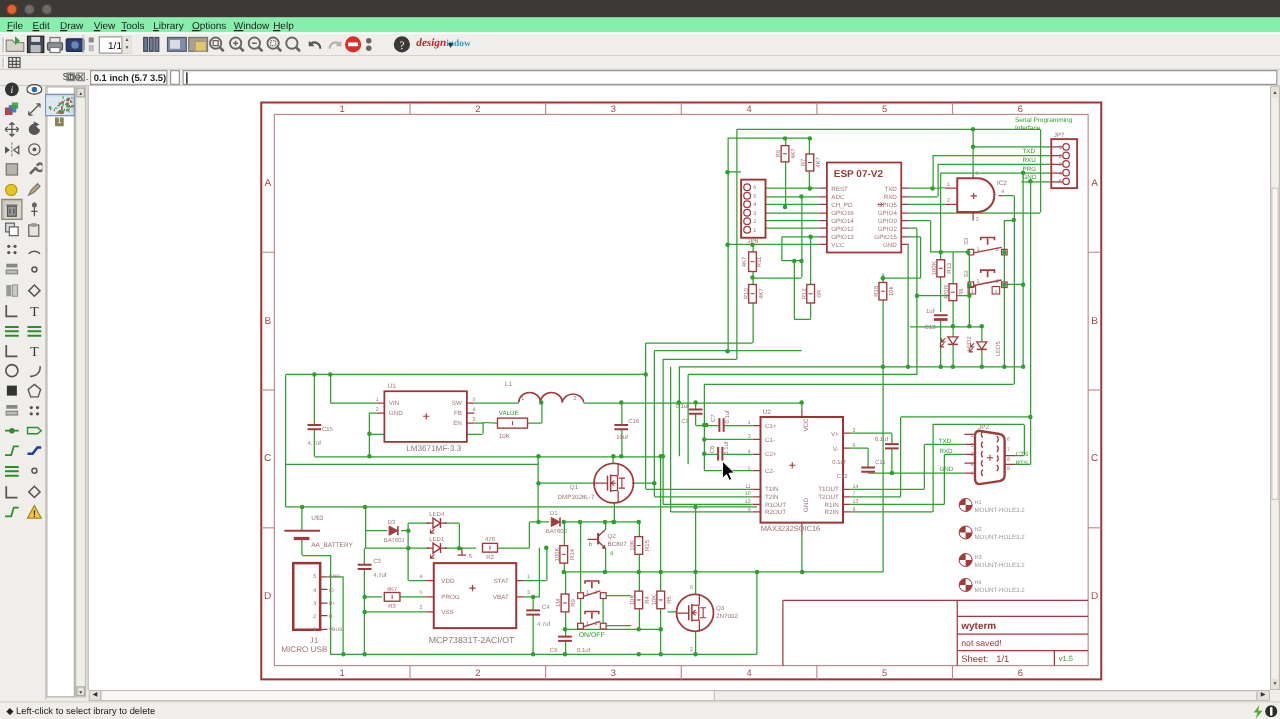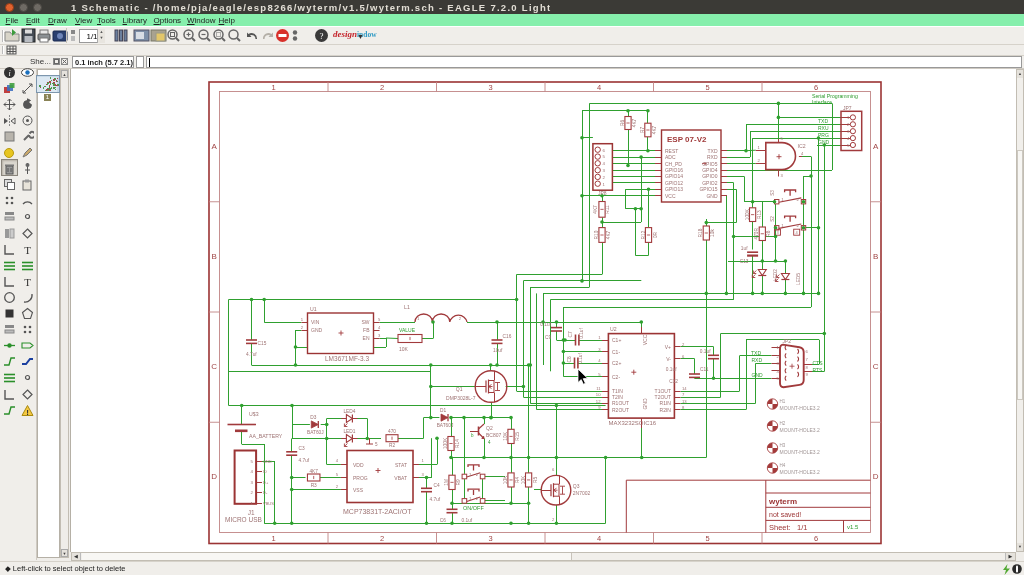--- a/index.html
+++ b/index.html
@@ -2,21 +2,20 @@
 <html><head><meta charset="utf-8"><style>
 * { margin:0; padding:0; box-sizing:border-box; }
 body { width:1024px; height:575px; font-family:"Liberation Sans",sans-serif; background:#EFEDE9; overflow:hidden; position:relative; }
 </style></head>
 <body>
 
 <div style="position:absolute;left:0;top:0;width:1024px;height:14px;background:#3B3A36">
  <div style="position:absolute;left:5px;top:3px;width:9px;height:9px;border-radius:50%;background:#E0622E;border:1px solid #8f3a17"></div>
  <div style="position:absolute;left:19px;top:3px;width:9px;height:9px;border-radius:50%;background:#6e6a64;border:1px solid #4a4742"></div>
  <div style="position:absolute;left:33px;top:3px;width:9px;height:9px;border-radius:50%;background:#6e6a64;border:1px solid #4a4742"></div>
- <div style="position:absolute;left:71px;top:1.5px;font-size:9.5px;font-weight:bold;color:#E2DED5;letter-spacing:1.28px">1 Schematic - /home/pja/eagle/esp8266/wyterm/v1.5/wyterm.sch - EAGLE 7.2.0 Light</div>
 </div>
 
 <div style="position:absolute;left:0;top:14px;width:1024px;height:12px;background:#86efac;font-size:8px;color:#222">
  <span style="position:absolute;left:5.5px;top:2px"><u>F</u>ile</span>
  <span style="position:absolute;left:26px;top:2px"><u>E</u>dit</span>
  <span style="position:absolute;left:48px;top:2px"><u>D</u>raw</span>
  <span style="position:absolute;left:75px;top:2px"><u>V</u>iew</span>
  <span style="position:absolute;left:97px;top:2px"><u>T</u>ools</span>
  <span style="position:absolute;left:122.5px;top:2px"><u>L</u>ibrary</span>
  <span style="position:absolute;left:153.5px;top:2px"><u>O</u>ptions</span>
@@ -115,28 +114,28 @@
  <svg width="12" height="10" style="position:absolute;left:6px;top:0">
       <rect x="1" y="1" width="9" height="8" fill="none" stroke="#555"></rect>
       <line x1="4" y1="1" x2="4" y2="9" stroke="#555"></line>
       <line x1="7" y1="1" x2="7" y2="9" stroke="#555"></line>
       <line x1="1" y1="4" x2="10" y2="4" stroke="#555"></line>
       <line x1="1" y1="6.5" x2="10" y2="6.5" stroke="#555"></line>
     </svg>
 </div>
 
 <div style="position:absolute;left:0;top:56px;width:1024px;height:13px;background:#F0EEEA;border-bottom:1px solid #cfcac2">
- <div style="position:absolute;left:30px;top:1px;font-size:8px;color:#333">She...</div>
+ <div style="position:absolute;left:50px;top:1px;font-size:8px;color:#333">She...</div>
  <div style="position:absolute;left:53px;top:2px;width:7px;height:7px;border:1px solid #888;font-size:5px;line-height:5px;text-align:center;color:#555"><svg width="5" height="5">
         <rect x="0.5" y="0.5" width="4" height="4" fill="none" stroke="#666"></rect>
       </svg></div>
  <div style="position:absolute;left:61px;top:2px;width:7px;height:7px;border:1px solid #888;font-size:5px;line-height:5px;text-align:center;color:#555"><svg width="5" height="5">
         <path d="M0.5,0.5 L4.5,4.5 M4.5,0.5 L0.5,4.5" stroke="#666"></path>
       </svg></div>
- <div style="position:absolute;left:72px;top:0;width:62px;height:12px;background:#fff;border:1px solid #999;font-size:7.5px;font-weight:bold;color:#222;line-height:11px;padding-left:2px">0.1 inch (5.7 2.1)</div>
+ <div style="position:absolute;left:72px;top:0;width:62px;height:12px;background:#fff;border:1px solid #999;font-size:7.5px;font-weight:bold;color:#222;line-height:11px;padding-left:2px">0.1 inch (5.7 3.5)</div>
  <div style="position:absolute;left:136px;top:0;width:8px;height:12px;background:#fff;border:1px solid #999"></div>
  <div style="position:absolute;left:146px;top:0;width:876px;height:12px;background:#fff;border:1px solid #999"></div>
  <div style="position:absolute;left:149px;top:2px;width:1px;height:9px;background:#000"></div>
 </div>
 
 <div style="position:absolute;left:0;top:69px;width:37px;height:491px;background:#F0EEEA;border-right:1px solid #cfcac2">
 </div>
 <div style="position:absolute;left:3px;top:64.5px;width:13px;height:13px"><svg width="13" height="13">
       <circle cx="6.5" cy="6.5" r="5.5" fill="#333"></circle>
       <text x="6.5" y="9.5" font-size="8" text-anchor="middle" fill="#fff" font-family="Liberation Serif" font-style="italic">i</text>
@@ -891,21 +890,21 @@
 <div style="position:absolute;left:1017px;top:70px;width:6px;height:8px;background:#e5e2dc;font-size:4px;text-align:center;line-height:7px;color:#444">▲</div>
 <div style="position:absolute;left:1017px;top:543px;width:6px;height:8px;background:#e5e2dc;font-size:4px;text-align:center;line-height:7px;color:#444">▼</div>
 <div style="position:absolute;left:1017px;top:150px;width:6px;height:250px;background:#f7f6f3;border:1px solid #ccc8c0"></div>
 
 <div style="position:absolute;left:71px;top:552px;width:945px;height:9px;background:#F1EFEB;border:1px solid #c2bdb3"></div>
 <div style="position:absolute;left:72px;top:553px;width:9px;height:7px;background:#e5e2dc;border-right:1px solid #bbb;font-size:5px;text-align:center;line-height:7px;color:#333">◀</div>
 <div style="position:absolute;left:1005px;top:553px;width:10px;height:7px;background:#e5e2dc;border-left:1px solid #bbb;font-size:5px;text-align:center;line-height:7px;color:#333">▶</div>
 <div style="position:absolute;left:82px;top:553px;width:490px;height:7px;background:#f8f7f4;border-right:1px solid #c8c3bb"></div>
 
 <div style="position:absolute;left:0;top:561px;width:1024px;height:14px;background:#F0EEEA;border-top:1px solid #d6d2ca">
- <div style="position:absolute;left:5px;top:2px;font-size:7.5px;color:#222">◆ Left-click to select object to delete</div>
+ <div style="position:absolute;left:5px;top:2px;font-size:7.5px;color:#222">◆ Left-click to select ibrary to delete</div>
  <svg width="9" height="11" style="position:absolute;left:1002px;top:2px">
       <path d="M5.5,0 L1,6 L4,6 L2.5,11 L8,4.5 L4.5,4.5 Z" fill="#51a832"></path>
     </svg>
  <svg width="10" height="10" style="position:absolute;left:1012px;top:2px">
       <circle cx="5" cy="5" r="4.8" fill="#2a2a2a"></circle>
       <rect x="4" y="1.5" width="2" height="7" rx="1" fill="#fff"></rect>
     </svg>
 </div>
 
 </body></html>

